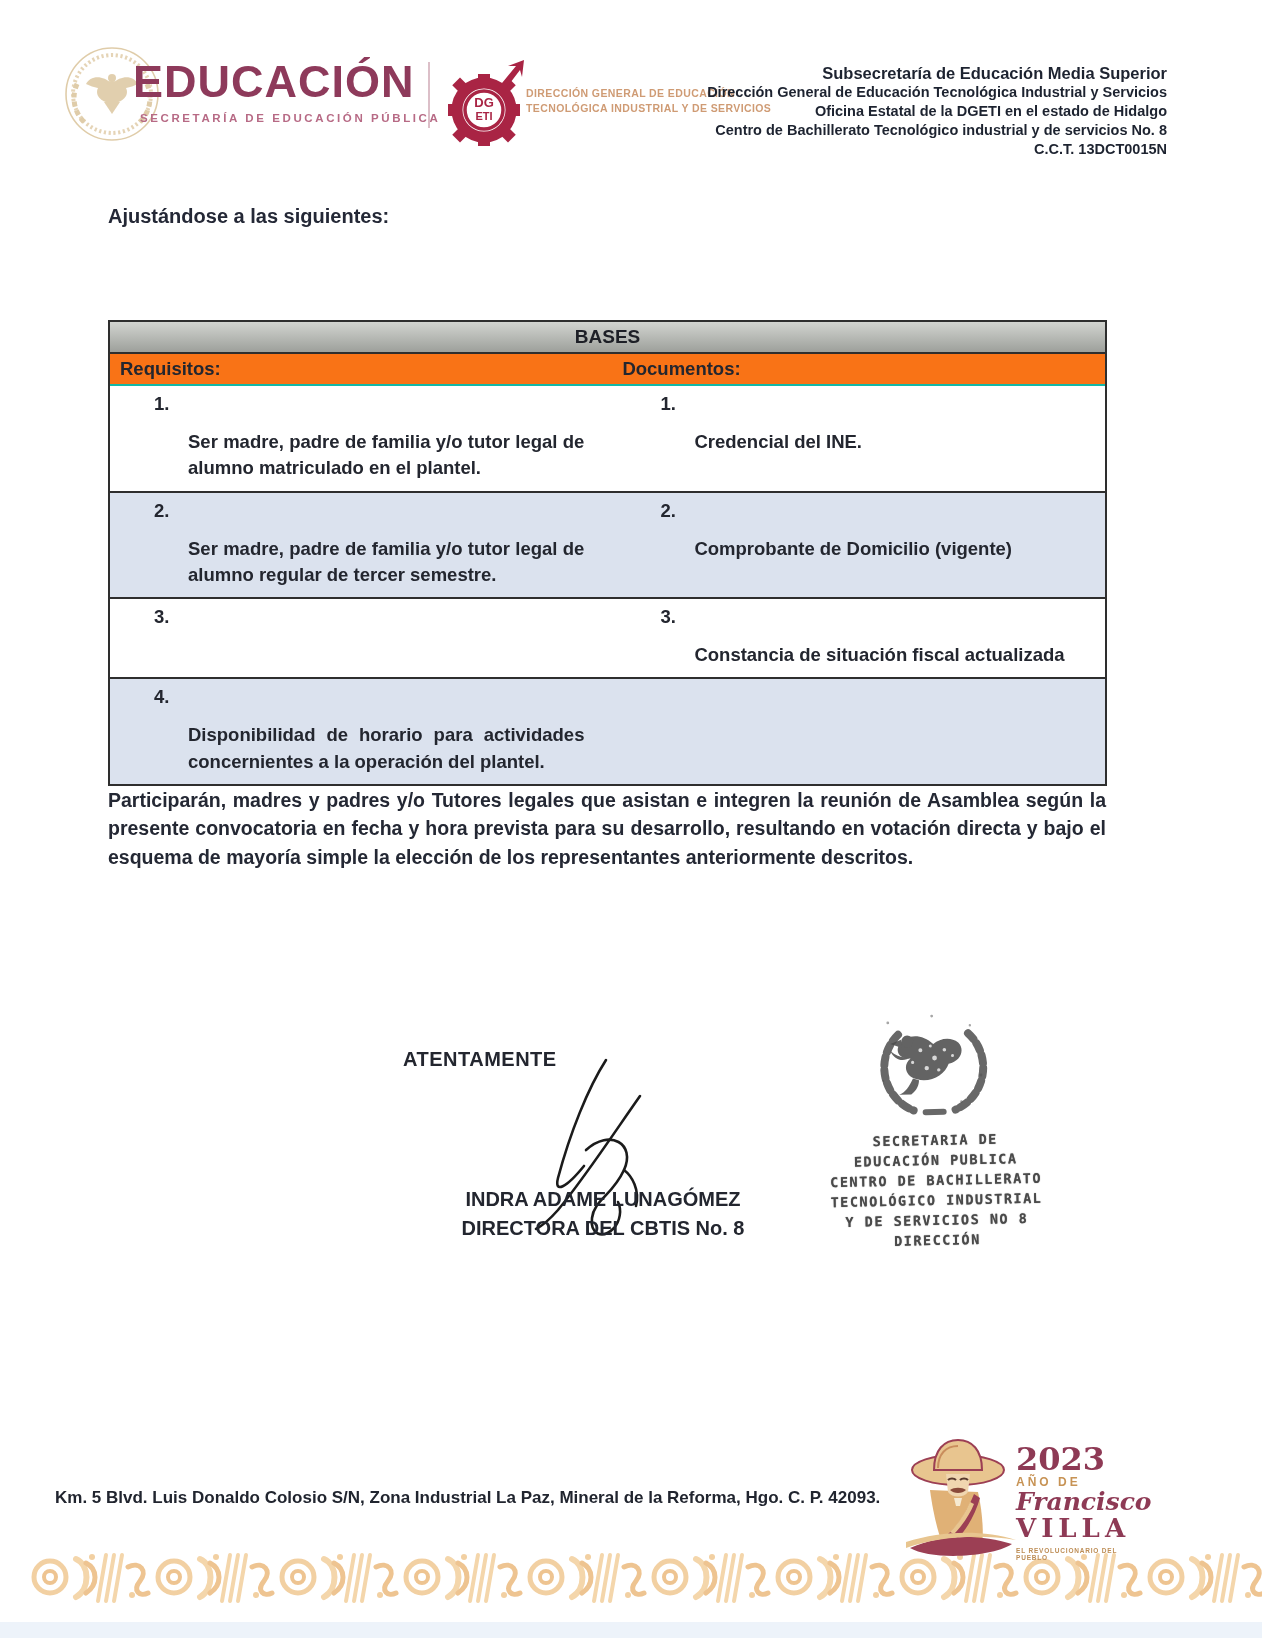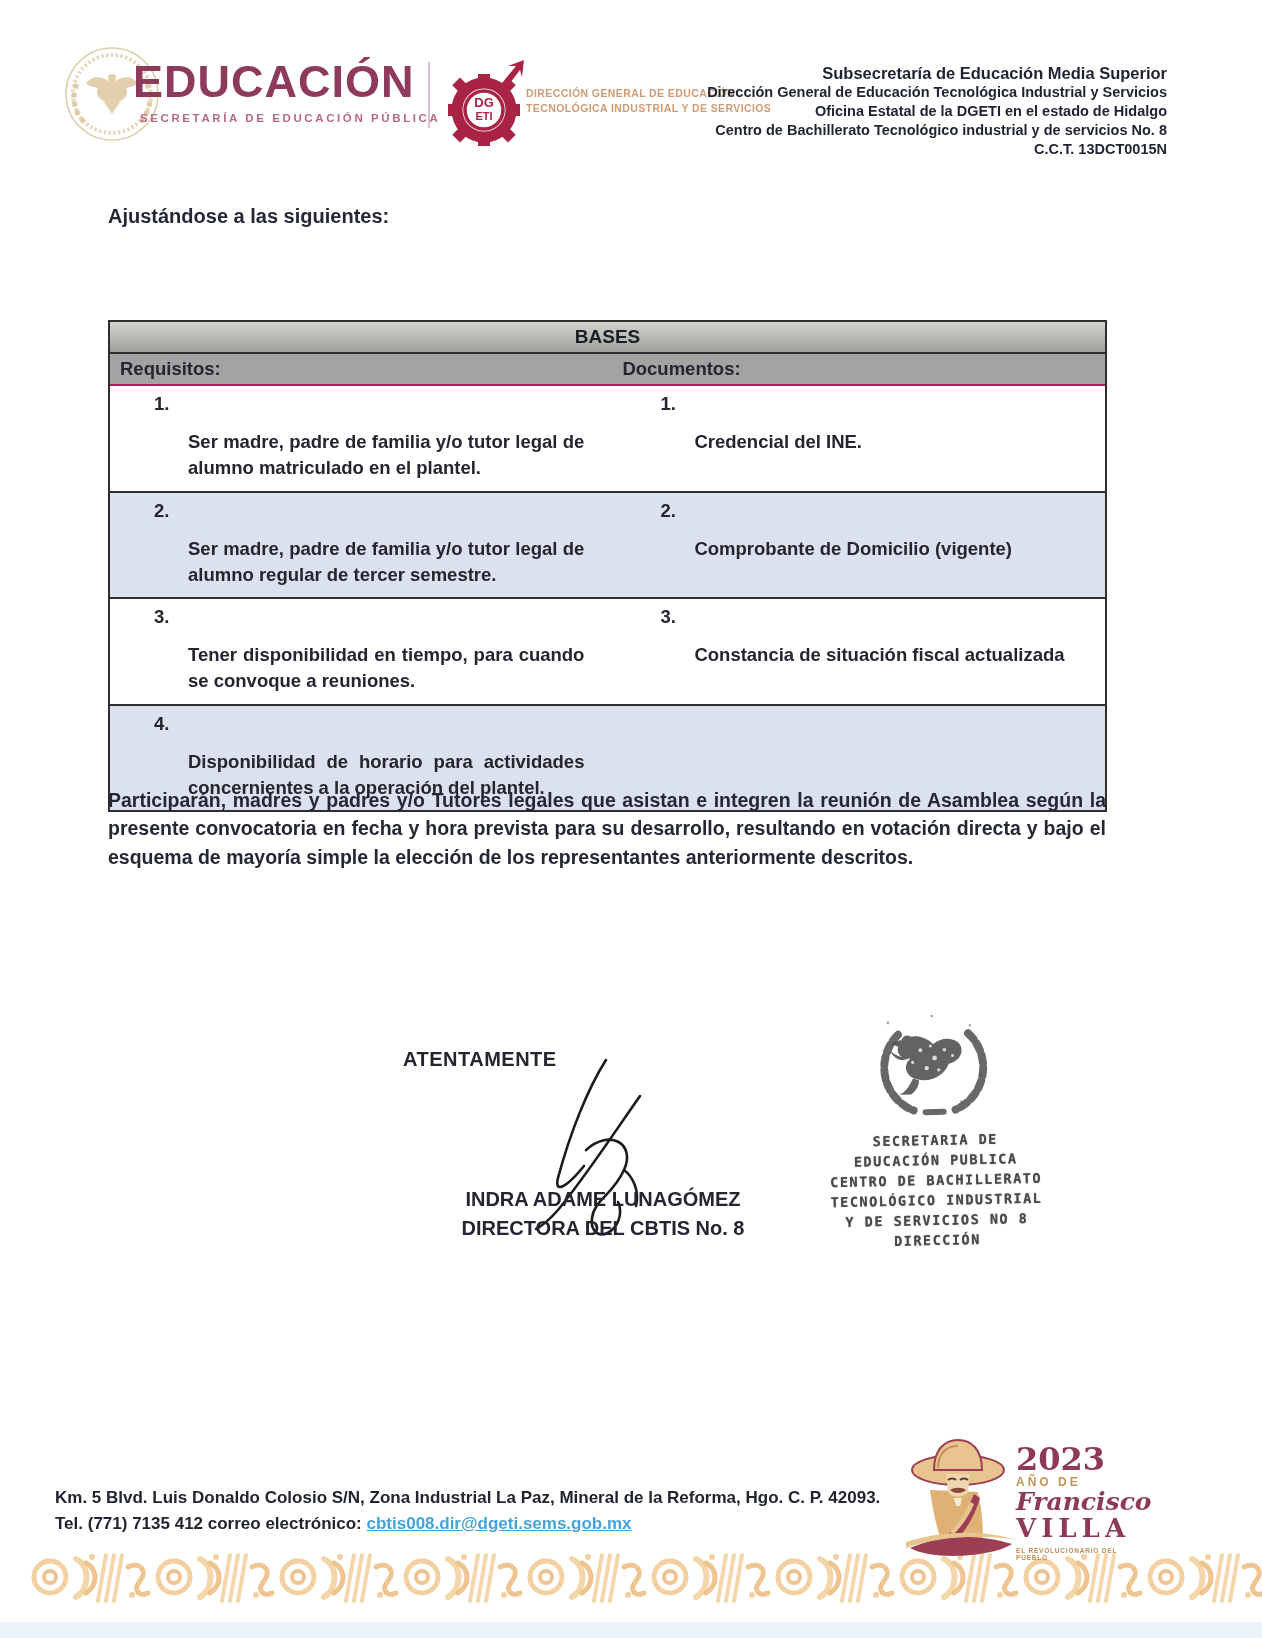--- a/index.html
+++ b/index.html
@@ -21,21 +21,21 @@
   .hdr-right .ln{font-size:14.5px;font-weight:bold;}
 
   
   .intro{position:absolute;left:108px;top:205px;font-size:20px;font-weight:bold;color:#242836;}
 
   
   .bases-table{position:absolute;left:108px;top:320px;width:995px;border:2px solid #2e2e2e;
       font-size:18.5px;font-weight:bold;color:#23262f;}
   .t-title{height:30px;line-height:30px;text-align:center;font-size:19px;
       background:linear-gradient(#d2d4d0,#9da09b);border-bottom:2px solid #2e2e2e;color:#1d1f26;}
-  .t-cols{display:flex;background:#a3a3a3;border-bottom:2px solid #be185d;height:30px;line-height:30px;}
+  .t-cols{display:flex;background:#f97316;border-bottom:2px solid #14b8a6;height:30px;line-height:30px;}
   .t-cols .c1{width:51.5%;padding-left:10px;box-sizing:border-box;}
   .t-cols .c2{width:48.5%;box-sizing:border-box;}
   .t-row{display:flex;}
   .t-row + .t-row{border-top:2px solid #2e2e2e;}
   .t-row.alt{background:#dbe2ee;}
   .cell{box-sizing:border-box;padding:7px 10px 9px 44px;display:flex;align-items:flex-start;}
   .cell.left{width:51.5%;}
   .cell.right{width:48.5%;padding-left:38px;}
   .cell .n{flex:0 0 34px;}
   .cell .tx{flex:1;text-align:justify;line-height:1.42;margin-right:28px;margin-top:36px;}
@@ -165,21 +165,20 @@
         </div>
       <div class="cell right">
           <span class="n">2.</span>
           <span class="tx">Comprobante de Domicilio (vigente)</span>
         </div>
     </div>
 
     <div class="t-row">
       <div class="cell left">
           <span class="n">3.</span>
-          <span class="tx">Tener disponibilidad en tiempo, para cuando se convoque a reuniones.</span>
         </div>
       <div class="cell right">
           <span class="n">3.</span>
           <span class="tx">Constancia de situación fiscal actualizada</span>
         </div>
     </div>
 
     <div class="t-row alt">
       <div class="cell left">
           <span class="n">4.</span>
@@ -245,23 +244,20 @@
       <div>SECRETARIA DE</div>
       <div>EDUCACIÓN PUBLICA</div>
       <div>CENTRO DE BACHILLERATO</div>
       <div>TECNOLÓGICO INDUSTRIAL</div>
       <div>Y DE SERVICIOS NO 8</div>
       <div>DIRECCIÓN</div>
     </div>
   </div>
 
   <div class="ft-address">Km. 5 Blvd. Luis Donaldo Colosio S/N, Zona Industrial La Paz, Mineral de la Reforma, Hgo. C. P. 42093.</div>
-  <div class="ft-contact">
-    <span>Tel. (771) 7135 412 correo electrónico: </span><a href="#">cbtis008.dir@dgeti.sems.gob.mx</a>
-  </div>
 
   <svg class="deco-strip" width="1234" height="54" viewBox="0 0 1234 54">
     <defs>
       <g id="motif" stroke-linecap="round" fill="none">
         <circle cx="22" cy="26" r="16" stroke="#f2d0a2" stroke-width="5"></circle>
         <circle cx="22" cy="26" r="6" stroke="#eec491" stroke-width="4"></circle>
         <path d="M48,8 C62,14 62,38 48,46" stroke="#f4d6ab" stroke-width="6"></path>
         <path d="M58,12 C70,18 70,34 58,42" stroke="#eec491" stroke-width="5"></path>
         <path d="M78,4 L70,50 M86,4 L78,50 M94,4 L86,50" stroke="#f4d6ab" stroke-width="4"></path>
         <path d="M100,16 C112,10 120,20 112,30 C104,40 112,46 120,42" stroke="#eec491" stroke-width="5"></path>

